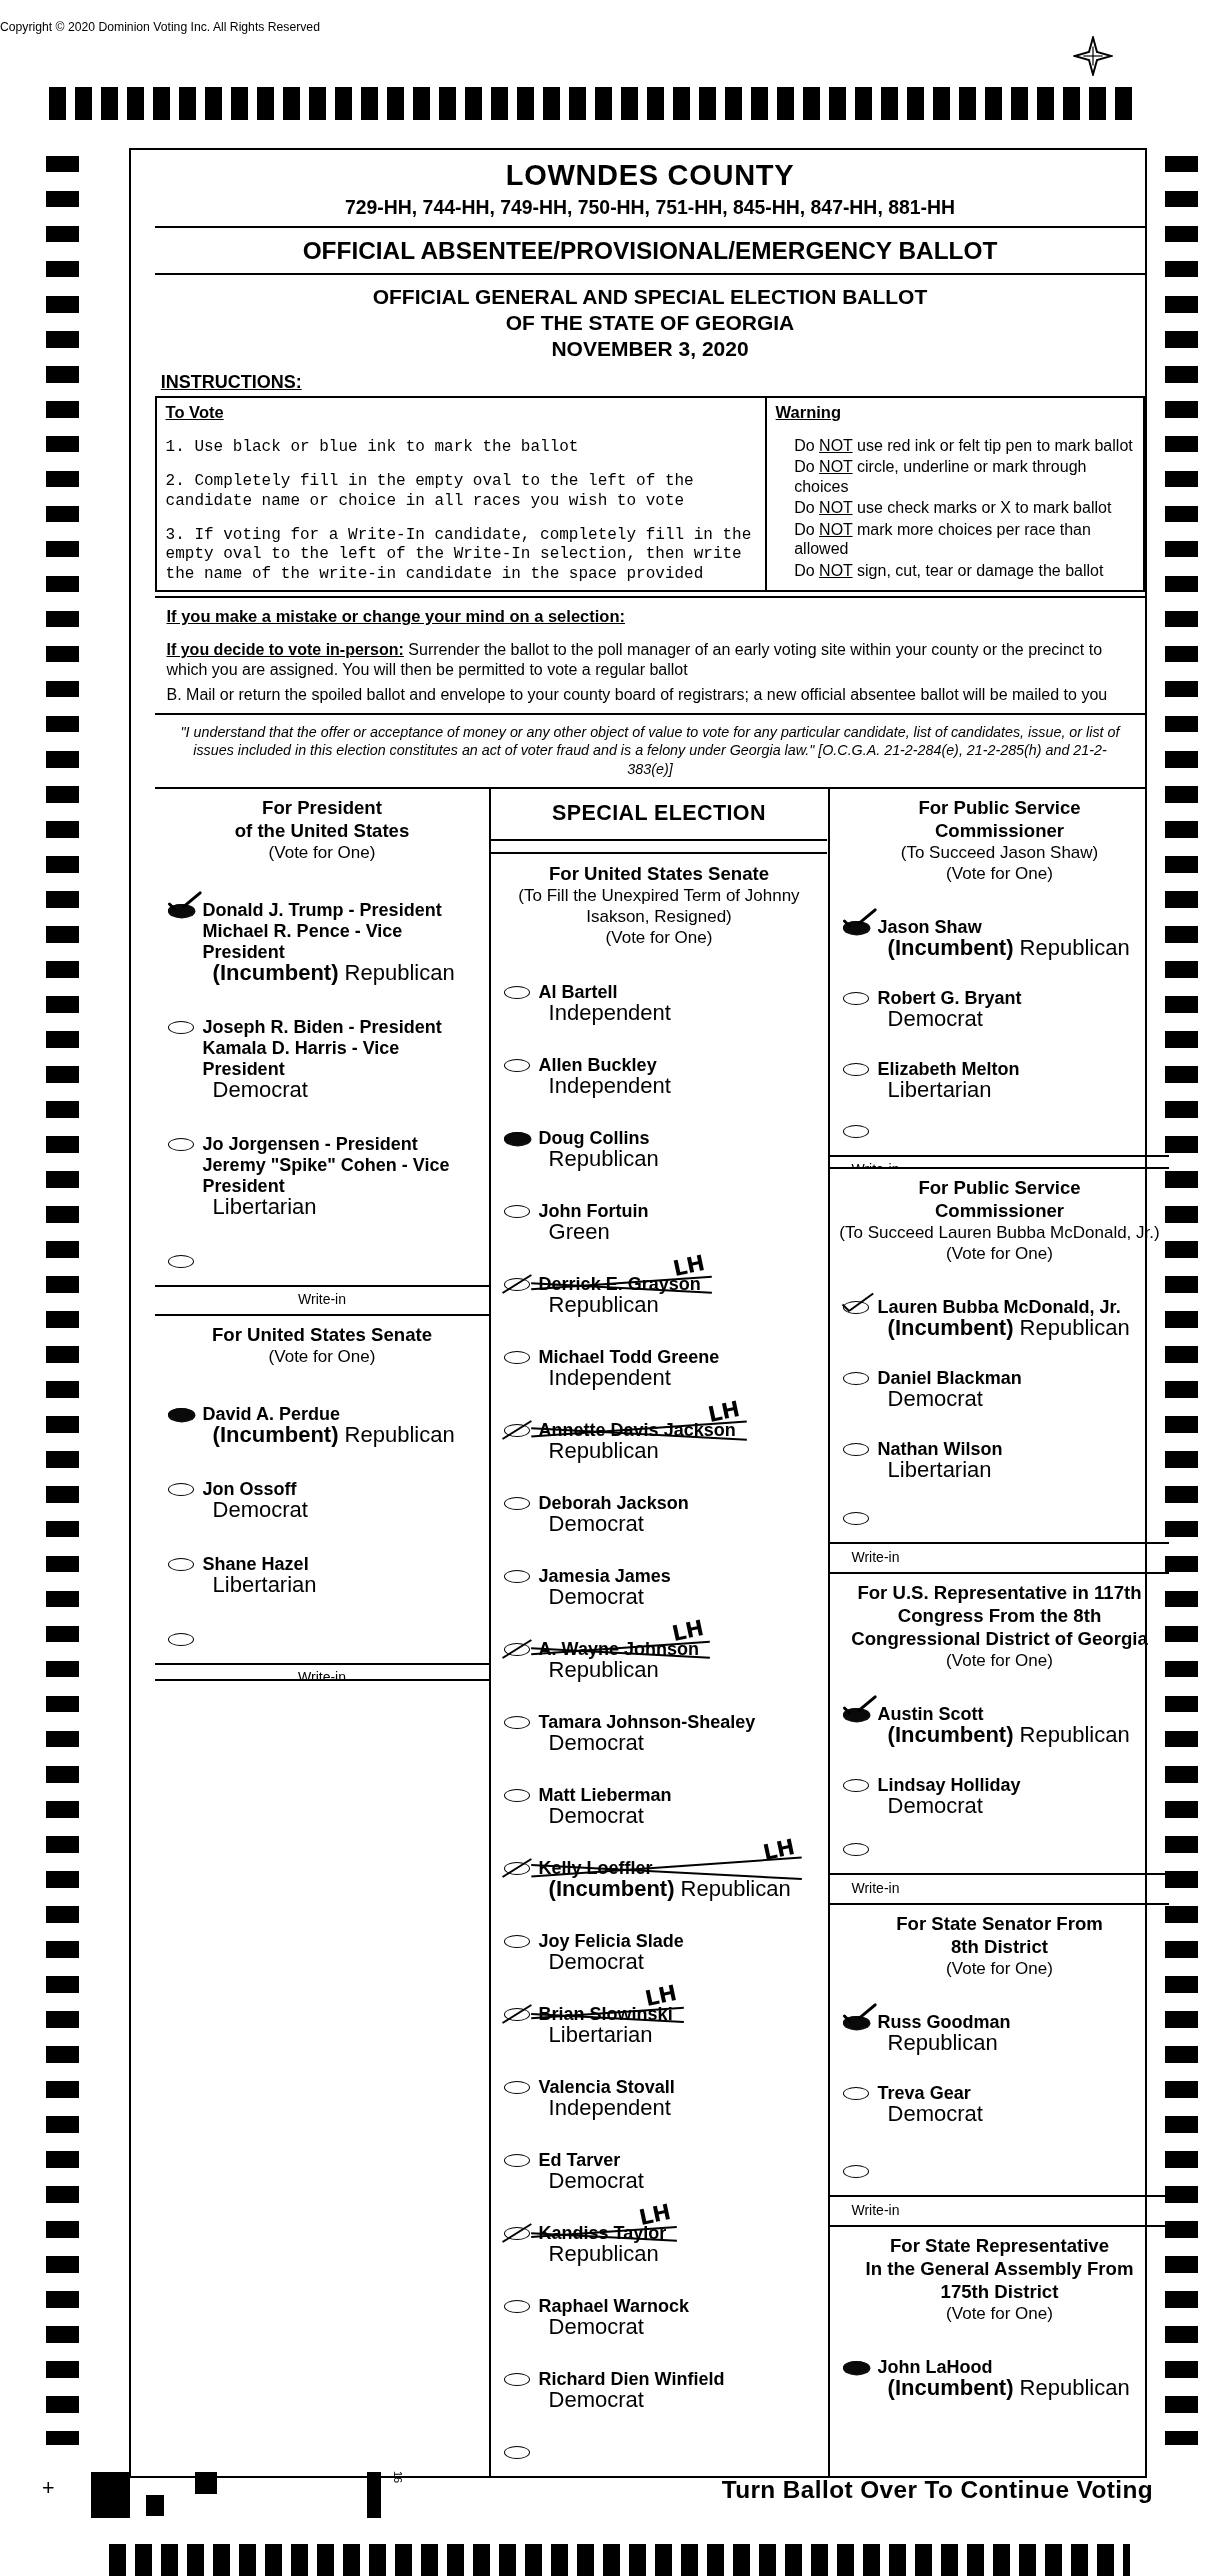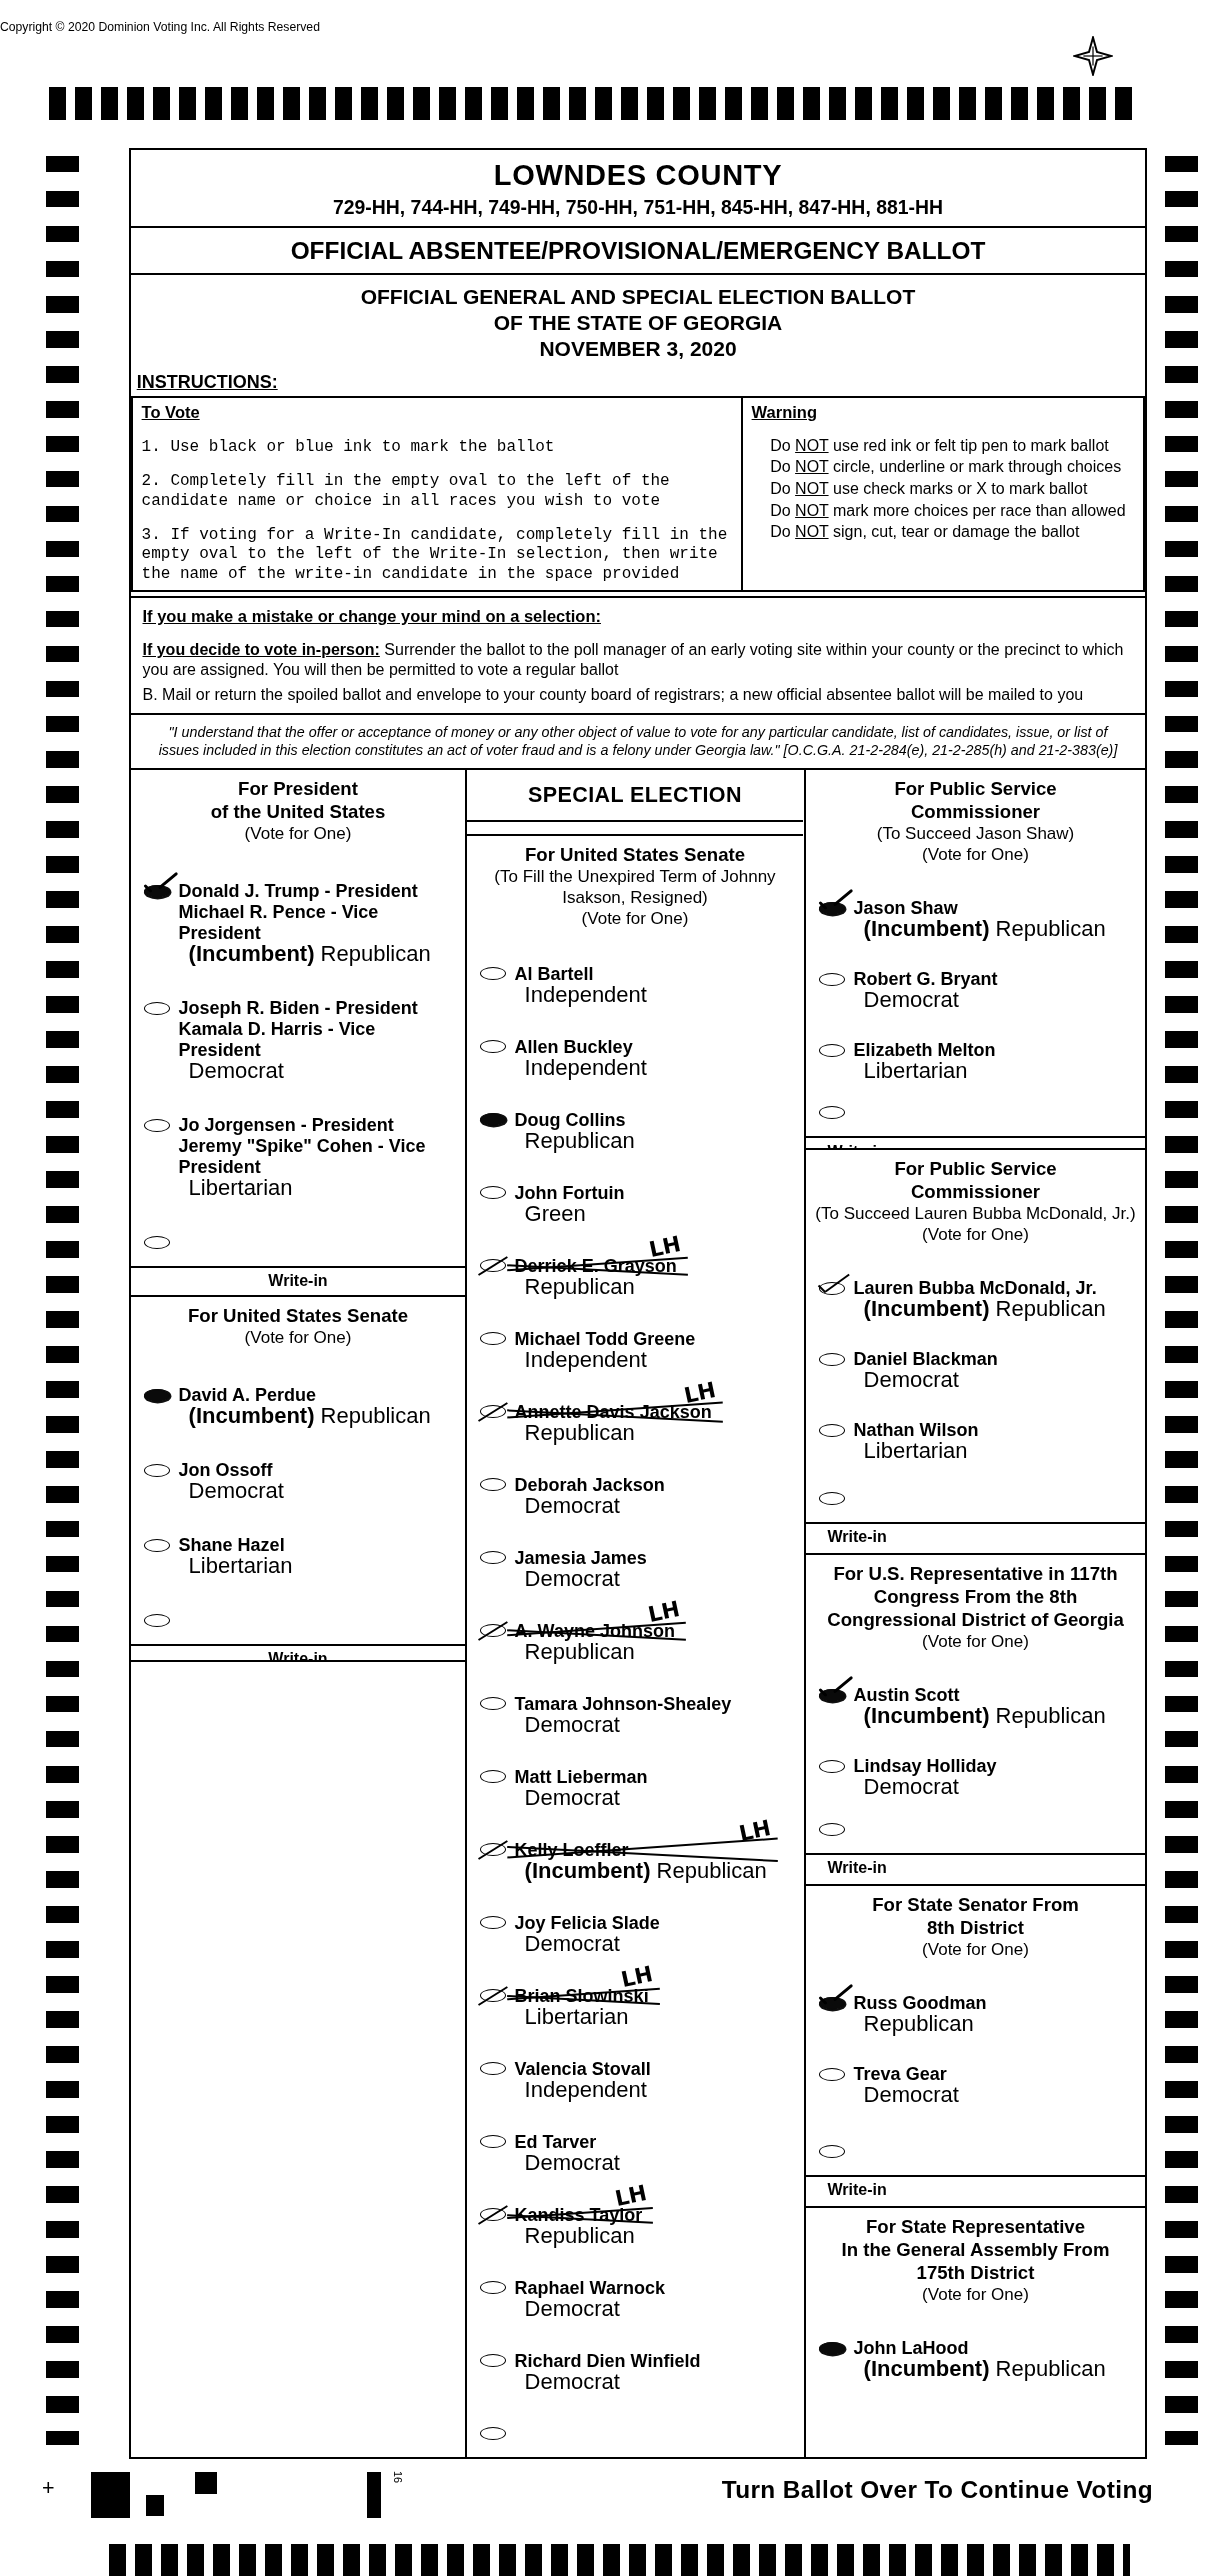--- a/index.html
+++ b/index.html
@@ -18,21 +18,21 @@
     background:repeating-linear-gradient(180deg,#000 0 16.5px,transparent 16.5px 35px);}
   .timing-right{position:absolute;top:156px;left:1165px;width:33px;height:2289px;
     background:repeating-linear-gradient(180deg,#000 0 16.5px,transparent 16.5px 35px);}
   .bc{position:absolute;background:#000;}
   .stub{position:absolute;top:2471px;left:392px;font-size:10.8px;writing-mode:vertical-rl;}
   .plus{position:absolute;top:2476px;left:42px;font-size:21.5px;}
   .turn-over{position:absolute;top:2476px;left:0;width:1153px;text-align:right;
     font-weight:bold;font-size:24.4px;letter-spacing:0.4px;}
 
   
-  .main{position:absolute;left:129px;top:148px;width:1018px;border:2.2px solid #000;background:#fff;}
+  .main{position:absolute;left:129px;top:148px;width:1018px;border:2.2px solid #000;background:#fff;padding-left:24px;}
   .sec-county{text-align:center;padding:8.6px 0 7.2px;border-bottom:2.2px solid #000;}
   .county-name{font-size:29px;font-weight:bold;letter-spacing:0.7px;}
   .precincts{font-size:19.4px;font-weight:bold;margin-top:4.3px;}
   .sec-type{text-align:center;font-size:24.4px;font-weight:bold;padding:8.6px 0;border-bottom:2.2px solid #000;}
   .sec-general{text-align:center;font-weight:bold;padding:8.6px 0 5.7px;}
   .general-l{font-size:21px;line-height:26px;}
   .instr-label{font-size:18px;font-weight:bold;text-decoration:underline;padding:4.3px 0 2.9px 5.7px;}
   .boxes{display:flex;align-items:stretch;}
   .box{border:2.2px solid #000;padding:5.7px 8.6px;font-size:16px;line-height:19.4px;}
   .box-tovote{width:612px;}
@@ -91,21 +91,21 @@
   .crossed .strike{position:absolute;left:-7.2px;right:-11.5px;height:2.2px;background:#000;}
   .crossed .s1{top:7.2px;transform:rotate(-4deg);}
   .crossed .s2{top:13px;transform:rotate(3deg);}
   .lh-note{position:absolute;top:-21.5px;right:-4.3px;font-size:21.5px;font-weight:bold;
     transform:rotate(-12deg);font-family:"DejaVu Sans",sans-serif;}
 
   
   .writein-block{margin-top:auto;}
   .writein-oval-row{margin:21.5px 5.7px 17px 13px;}
   .writein-line{border-top:2.2px solid #000;height:0;}
-  .writein-label{font-weight:bold;font-size:16px;padding:4.3px 0 7.2px;text-align:center;}
+  .writein-label{font-weight:normal;font-size:14px;padding:4.3px 0 7.2px;text-align:center;}
   #col2 .writein-label,#col3 .writein-label{text-align:left;padding-left:21.5px;}
 </style>
 </head>
 <body>
 
 <div class="page">
 
   <div class="copyright">Copyright © 2020 Dominion Voting Inc.  All Rights Reserved</div>
 
   <div class="reg-mark">

